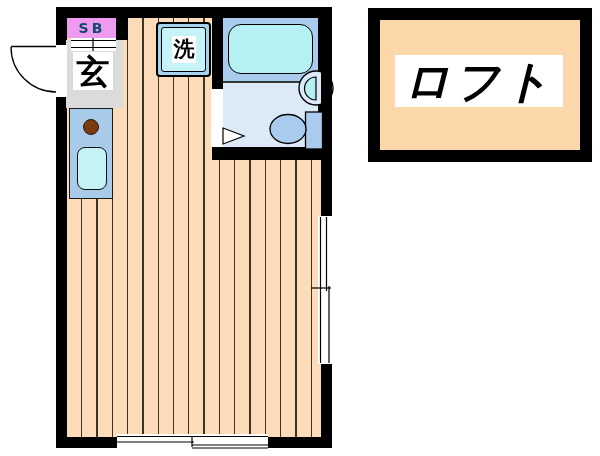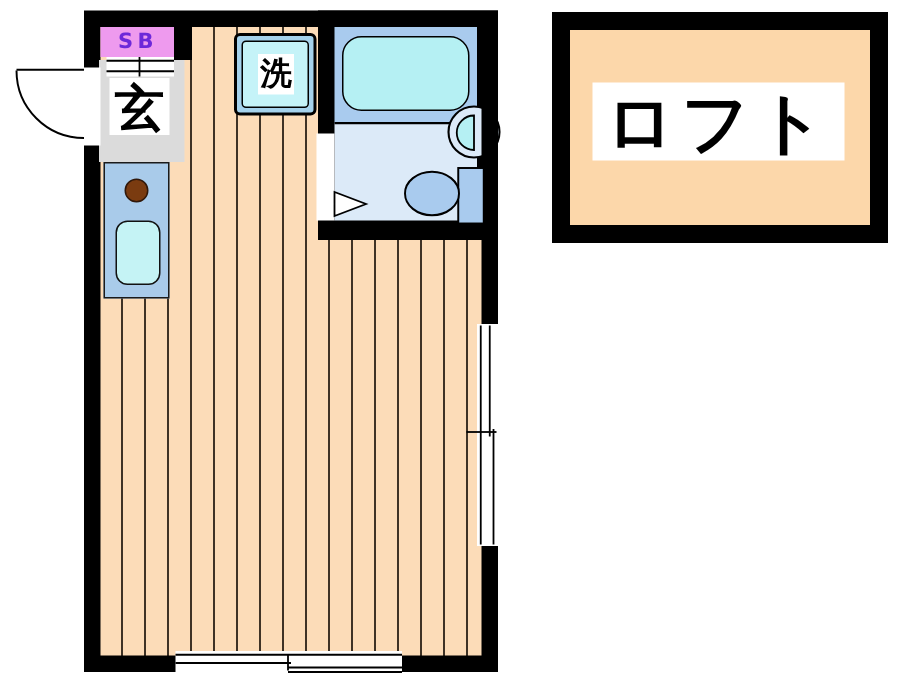--- a/index.html
+++ b/index.html
@@ -12,21 +12,21 @@
 
   
   .floor{
     background:repeating-linear-gradient(to right,
       #FCDCB8 0px, #FCDCB8 14px, #3F3326 14px, #3F3326 15.3px);
   }
 
   
   .genkan{background:#DBDBDB;}
   .sb-box{background:#EE9AEE;display:flex;align-items:center;justify-content:center;
-          font-weight:bold;font-size:14px;color:#6d28d9;letter-spacing:3px;}
+          font-weight:bold;font-size:14px;color:#0c4a6e;letter-spacing:3px;}
   .sb-window{background:#ffffff;}
   .label-box{background:#ffffff;color:#000;display:flex;align-items:center;justify-content:center;
              font-weight:bold;line-height:1;}
 
   
   .kitchen{background:#A9CBEA;border:1px solid #1a1a1a;}
   .burner{background:#7A3B10;border:1px solid #30180a;border-radius:50%;}
   .ksink{background:#C5F3F5;border:1.3px solid #111;border-radius:8px;}
 
   
@@ -82,21 +82,21 @@
   <div class="abs tub" style="left:228px;top:24px;width:85px;height:50px;"></div>
 
   <div class="abs gap" style="left:211px;top:89px;width:12px;height:58px;"></div>
 
   <div class="abs gap" style="left:318px;top:216px;width:14px;height:148px;"></div>
   <div class="abs gap" style="left:117px;top:434px;width:151px;height:14px;"></div>
 
 
   <div class="abs wall" style="left:368px;top:8px;width:224px;height:154px;"></div>
   <div class="abs loft-in" style="left:380px;top:20px;width:200px;height:130px;"></div>
-  <div class="abs label-box" style="left:395px;top:55px;width:168px;height:52px;font-size:45px;letter-spacing:4px;">
+  <div class="abs label-box" style="left:395px;top:55px;width:168px;height:52px;font-size:45px;letter-spacing:4px;font-style:italic;">
     <span>ロフト</span>
   </div>
 
   <svg class="abs" style="left:0;top:0;" width="600" height="456" viewBox="0 0 600 456">
 
     <g stroke="#000" stroke-width="1.3" fill="none">
       <path d="M11,46.5 H56"></path>
       <path d="M56,92 A45,45 0 0 1 11,47"></path>
     </g>
 

